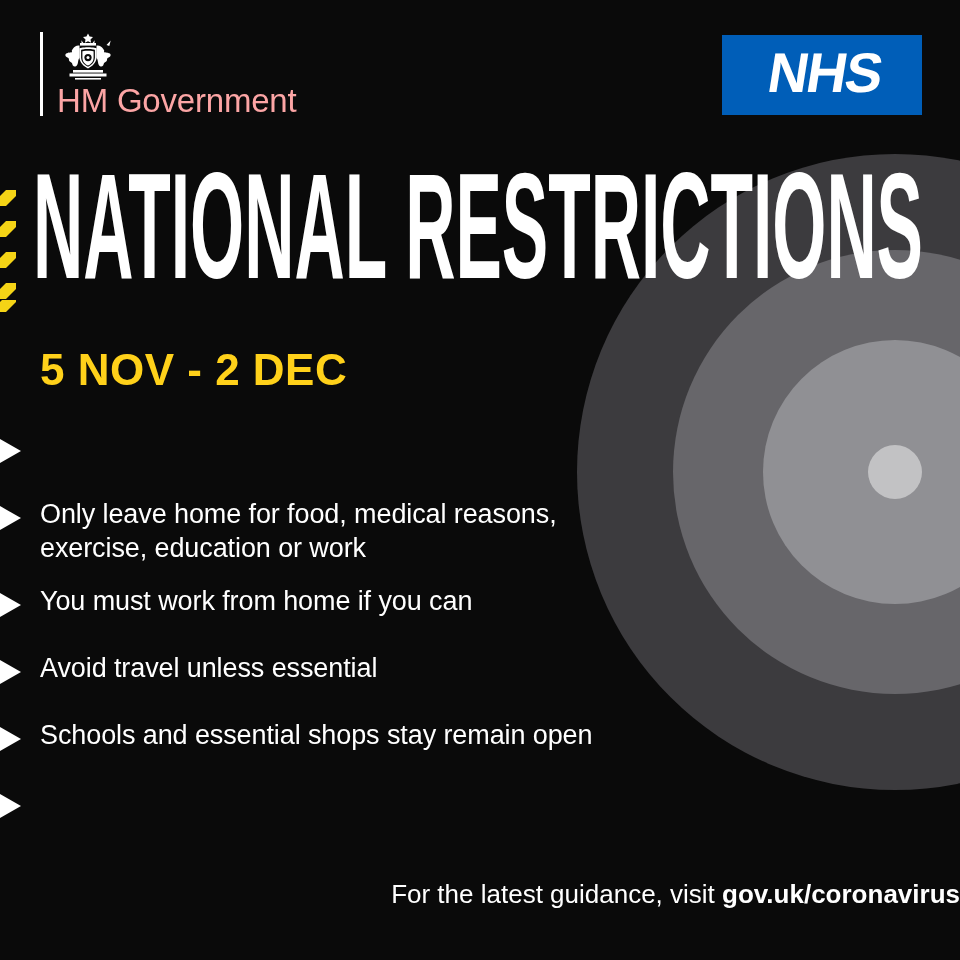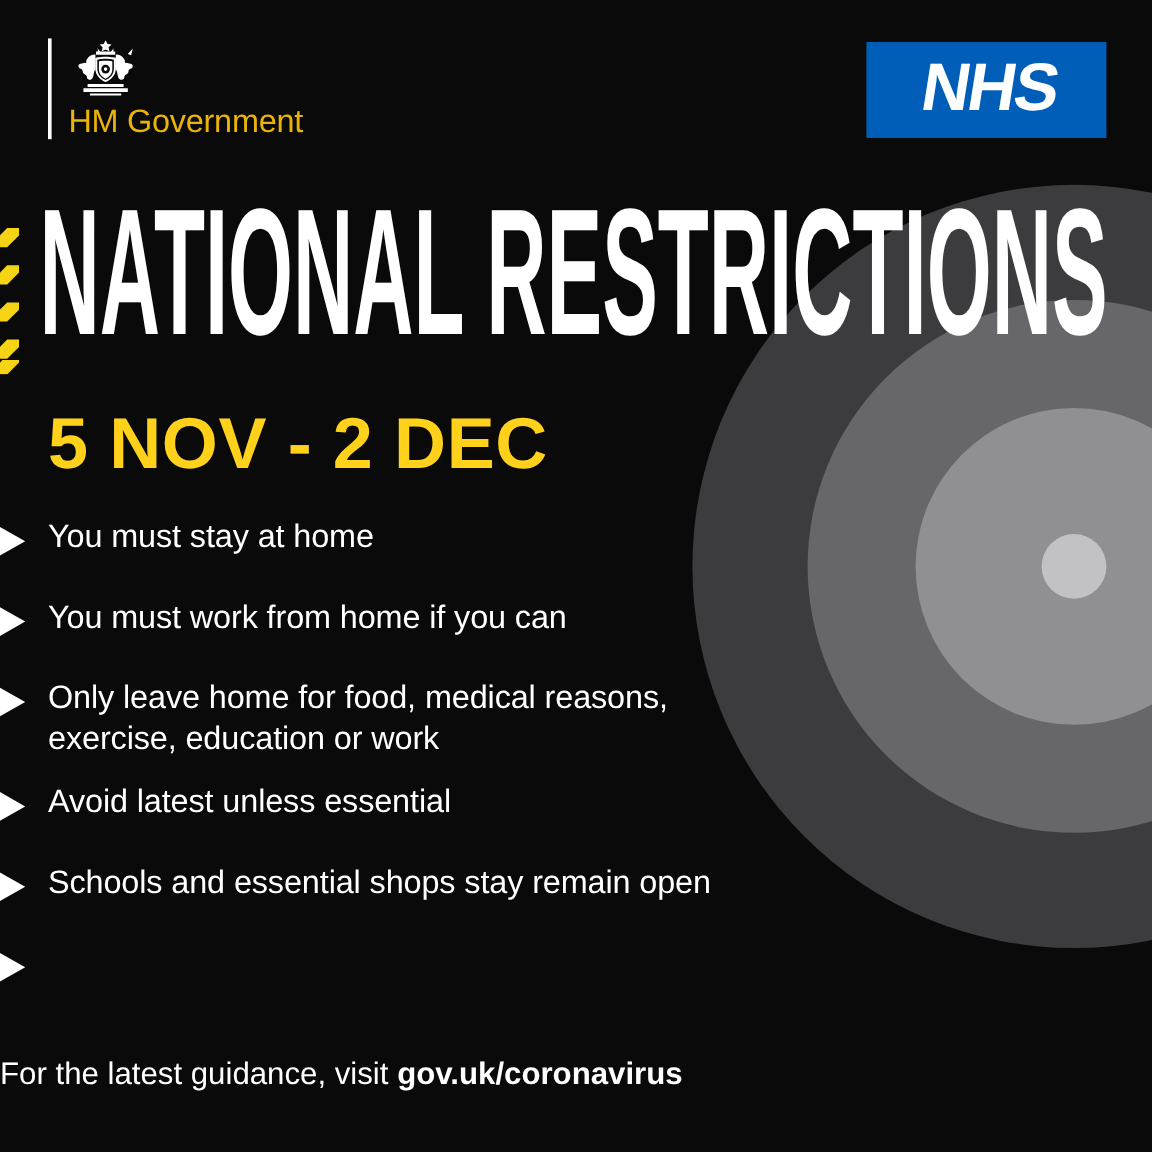--- a/index.html
+++ b/index.html
@@ -50,22 +50,22 @@
     display: flex;
     flex-direction: column;
     align-items: flex-start;
   }
   .crest {
     width: 62px;
     height: 52px;
     display: block;
   }
   .hmg-wordmark {
-    color: #eab308;
-    font-size: 27px;
+    color: #fca5a5;
+    font-size: 33px;
     letter-spacing: -0.2px;
     line-height: 30px;
     margin-top: 2px;
     white-space: nowrap;
   }
 
   .nhs-logo {
     position: absolute;
     right: 38px;
     top: 35px;
@@ -102,21 +102,21 @@
     font-family: "Liberation Sans Narrow", "Liberation Sans", sans-serif;
     font-weight: bold;
   }
 
   
   .date-line {
     position: absolute;
     left: 40px;
     top: 345px;
     color: #ffd11a;
-    font-size: 60px;
+    font-size: 44px;
     font-weight: bold;
     letter-spacing: 0.5px;
     line-height: 50px;
     white-space: nowrap;
   }
 
   
   .bullets {
     position: absolute;
     left: 0;
@@ -145,21 +145,21 @@
     letter-spacing: -0.1px;
     max-width: 600px;
   }
 
   
   .footer {
     position: absolute;
     left: 0;
     top: 878px;
     width: 960px;
-    text-align: left;
+    text-align: right;
     color: #ffffff;
     font-size: 26px;
     line-height: 32px;
   }
   .footer .url {
     font-weight: bold;
   }
 </style>
 </head>
 <body>
@@ -235,42 +235,41 @@
   </div>
 
   <div class="date-line">5 NOV - 2 DEC</div>
 
   <div class="bullets">
 
     <div class="bullet">
       <svg class="arrow" viewBox="0 0 30 34" xmlns="http://www.w3.org/2000/svg">
         <path d="M0 0 L30 17 L0 34 Z" fill="#ffffff"></path>
       </svg>
-      <span class="btext">You must stay at home</span>
+    </div>
+
+    <div class="bullet">
+      <svg class="arrow" viewBox="0 0 30 34" xmlns="http://www.w3.org/2000/svg">
+        <path d="M0 0 L30 17 L0 34 Z" fill="#ffffff"></path>
+      </svg>
+      <span class="btext">Only leave home for food, medical reasons, exercise, education or work</span>
     </div>
 
     <div class="bullet">
       <svg class="arrow" viewBox="0 0 30 34" xmlns="http://www.w3.org/2000/svg">
         <path d="M0 0 L30 17 L0 34 Z" fill="#ffffff"></path>
       </svg>
       <span class="btext">You must work from home if you can</span>
     </div>
 
     <div class="bullet">
       <svg class="arrow" viewBox="0 0 30 34" xmlns="http://www.w3.org/2000/svg">
         <path d="M0 0 L30 17 L0 34 Z" fill="#ffffff"></path>
       </svg>
-      <span class="btext">Only leave home for food, medical reasons, exercise, education or work</span>
-    </div>
-
-    <div class="bullet">
-      <svg class="arrow" viewBox="0 0 30 34" xmlns="http://www.w3.org/2000/svg">
-        <path d="M0 0 L30 17 L0 34 Z" fill="#ffffff"></path>
-      </svg>
-      <span class="btext">Avoid latest unless essential</span>
+      <span class="btext">Avoid travel unless essential</span>
     </div>
 
     <div class="bullet">
       <svg class="arrow" viewBox="0 0 30 34" xmlns="http://www.w3.org/2000/svg">
         <path d="M0 0 L30 17 L0 34 Z" fill="#ffffff"></path>
       </svg>
       <span class="btext">Schools and essential shops stay remain open</span>
     </div>
 
     <div class="bullet">

